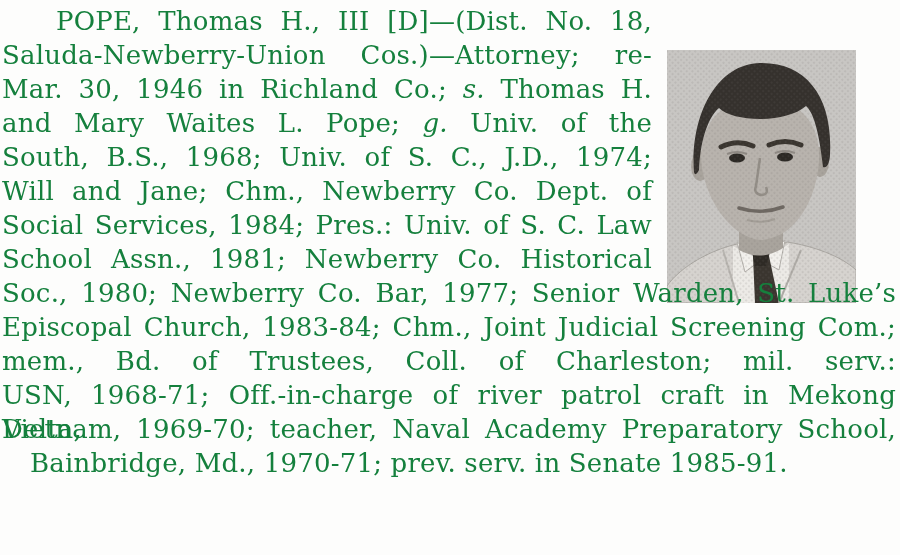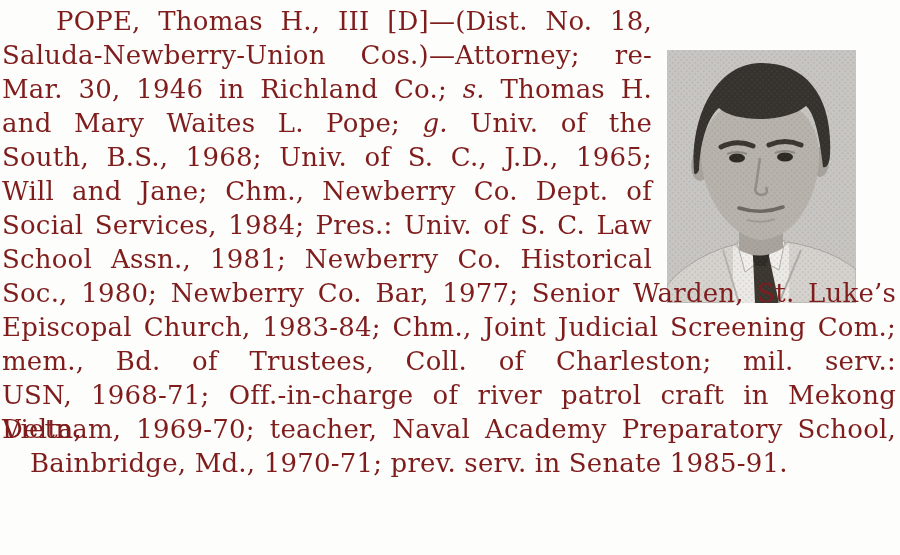--- a/index.html
+++ b/index.html
@@ -7,21 +7,21 @@
     padding: 0;
     background: #ffffff;
   }
   .page {
     position: relative;
     width: 900px;
     height: 555px;
     background: #fdfdfc;
     overflow: hidden;
     font-family: "DejaVu Serif", serif;
-    color: #7f1d1d;
+    color: #15803d;
   }
   .text-block {
     position: absolute;
     top: 4px;
     left: 2px;
     font-size: 26px;
   }
   .line {
     height: 34px;
     line-height: 34px;
@@ -98,21 +98,21 @@
 
       <rect x="0" y="0" width="189" height="253" fill="url(#halftone)"></rect>
     </svg>
   </div>
 
   <div class="text-block">
       <div class="line narrow indent"><span>POPE, Thomas H., III [D]—(Dist. No. 18,</span></div>
       <div class="line narrow"><span>Saluda-Newberry-Union Cos.)—Attorney; re-</span></div>
       <div class="line narrow"><span>Mar. 30, 1946 in Richland Co.; </span><i>s.</i><span> Thomas H.</span></div>
       <div class="line narrow"><span>and Mary Waites L. Pope; </span><i>g.</i><span> Univ. of the</span></div>
-      <div class="line narrow"><span>South, B.S., 1968; Univ. of S. C., J.D., 1965;</span></div>
+      <div class="line narrow"><span>South, B.S., 1968; Univ. of S. C., J.D., 1974;</span></div>
       <div class="line narrow"><span>Will and Jane; Chm., Newberry Co. Dept. of</span></div>
       <div class="line narrow"><span>Social Services, 1984; Pres.: Univ. of S. C. Law</span></div>
       <div class="line narrow"><span>School Assn., 1981; Newberry Co. Historical</span></div>
       <div class="line full"><span>Soc., 1980; Newberry Co. Bar, 1977; Senior Warden, St. Luke’s</span></div>
       <div class="line full"><span>Episcopal Church, 1983-84; Chm., Joint Judicial Screening Com.;</span></div>
       <div class="line full"><span>mem., Bd. of Trustees, Coll. of Charleston; mil. serv.:</span></div>
       <div class="line full"><span>USN, 1968-71; Off.-in-charge of river patrol craft in Mekong Delta,</span></div>
       <div class="line full"><span>Vietnam, 1969-70; teacher, Naval Academy Preparatory School,</span></div>
       <div class="line full no-just"><span>Bainbridge, Md., 1970-71; prev. serv. in Senate 1985-91.</span></div>
     </div>

